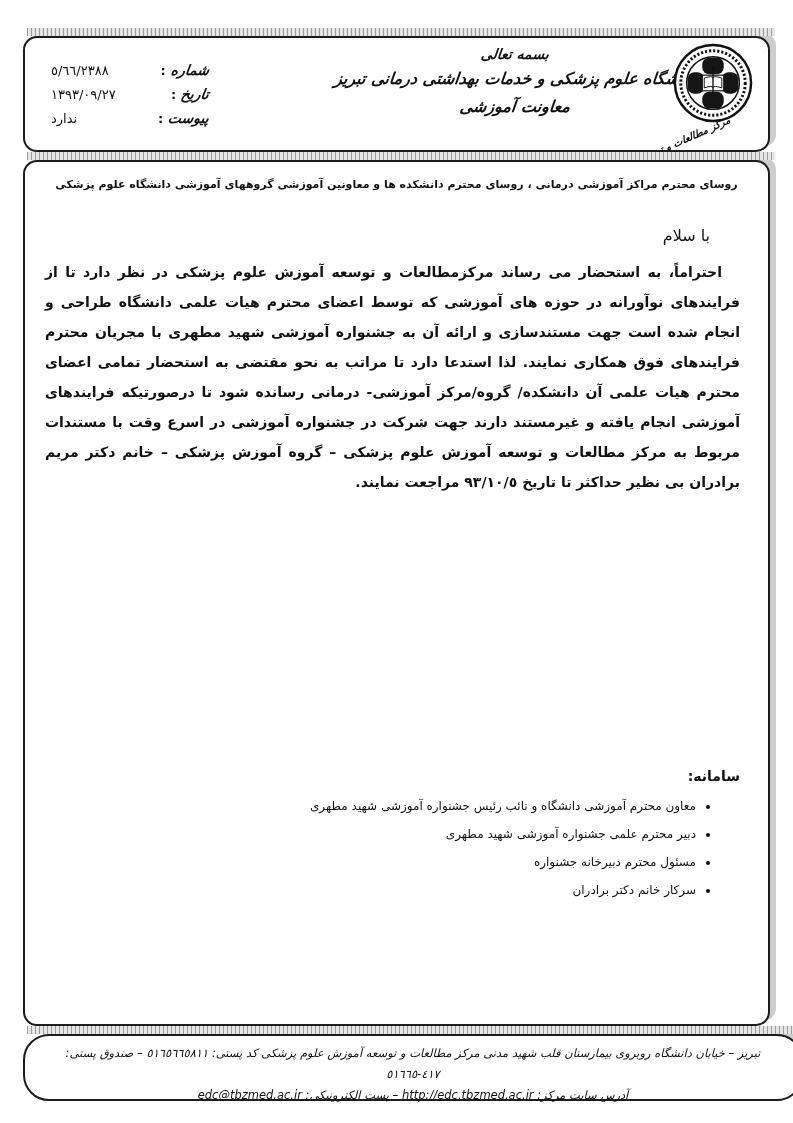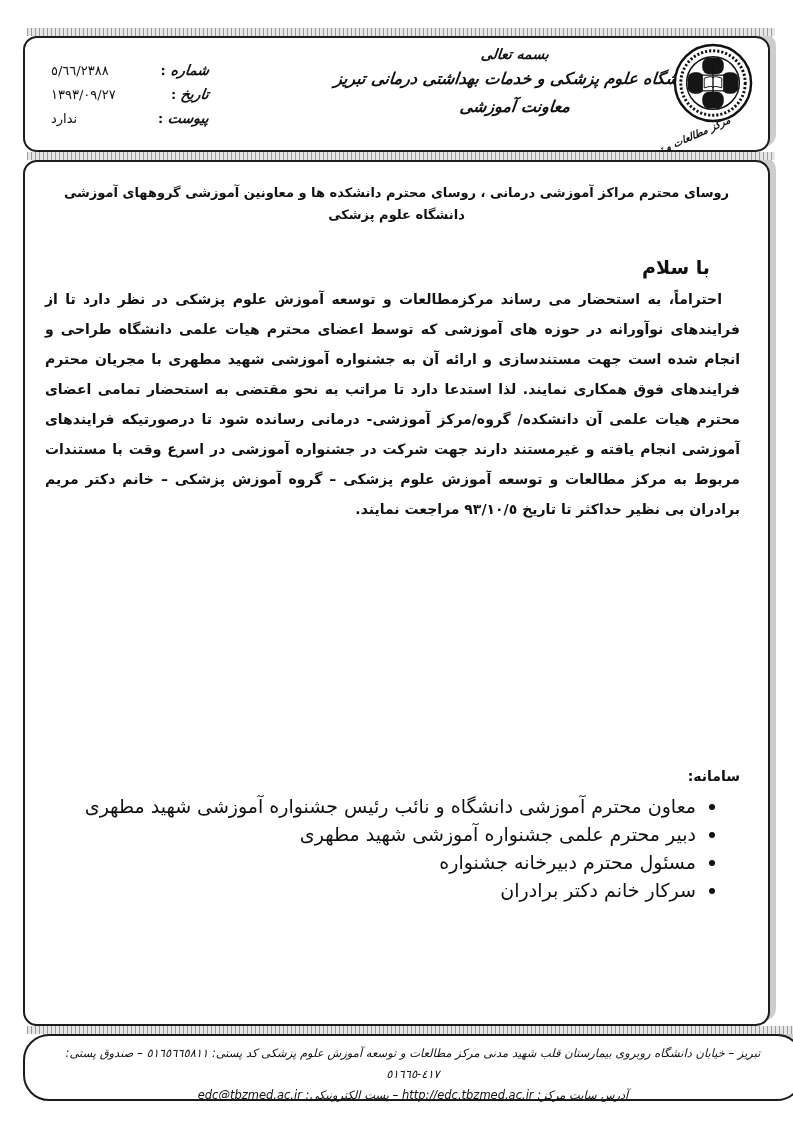--- a/index.html
+++ b/index.html
@@ -39,30 +39,30 @@
   
   .sealwrap { position:absolute; right:6px; top:2px; width:150px; height:112px; }
   .seal { position:absolute; right:8px; top:2px; width:82px; height:82px; }
   .seal-caption {
     position:absolute; right:34px; top:74px; width:132px; text-align:center;
     font-size:10px; font-weight:bold; font-style:italic;
     transform:rotate(-24deg) skewX(-6deg); transform-origin:right top; white-space:nowrap;
   }
 
   
-  .letter-title { margin:20px 30px 0; text-align:center; font-weight:bold; font-size:13px; line-height:22px; }
-  .salutation  { margin:30px 58px 6px 0; font-weight:bold; font-size:19px; }
+  .letter-title { margin:12px 30px 0; text-align:center; font-weight:bold; font-size:11px; line-height:22px; }
+  .salutation  { margin:30px 58px 12px 0; font-weight:normal; font-size:16px; }
   .letter-body {
     margin:6px 28px 0 20px; font-weight:bold; font-size:14px;
     line-height:30px; text-align:justify; text-indent:18px;
   }
   .cc { position:absolute; right:28px; left:28px; top:606px; }
   .cc-heading { font-weight:bold; font-size:14px; }
   .cc-list { margin-top:8px; padding-right:44px; }
-  .cc-list li { font-size:19px; line-height:28px; }
+  .cc-list li { font-size:12px; line-height:28px; }
 
   
   .footer-inner { padding:7px 20px 0; text-align:center; font-size:11.5px; line-height:21px; }
   .ltr { direction:ltr; unicode-bidi:isolate; }
 </style>
 </head>
 <body>
 
 <div class="sheet">
 

